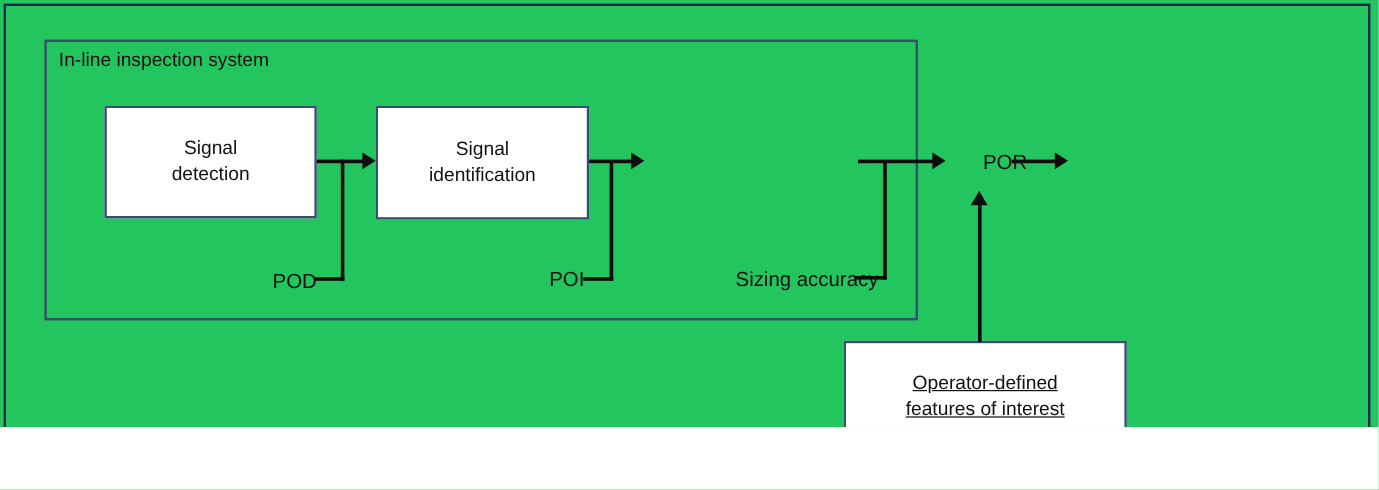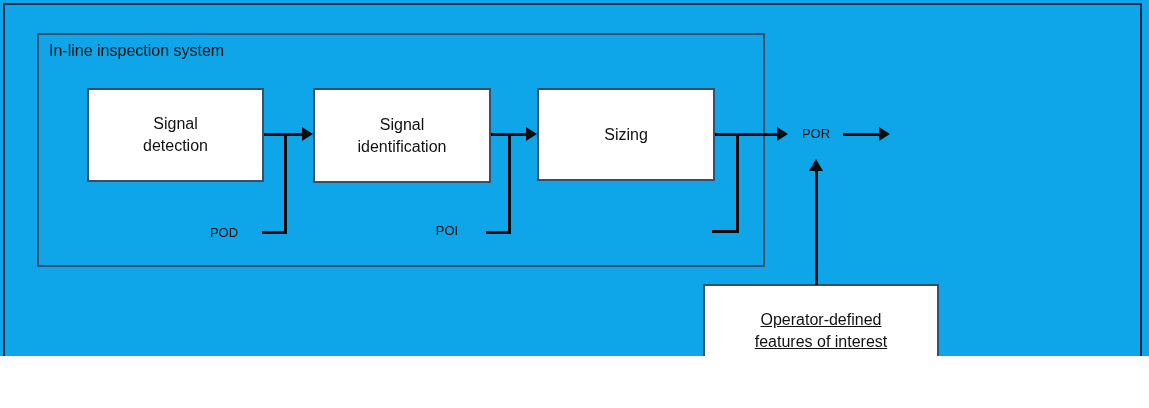--- a/index.html
+++ b/index.html
@@ -7,21 +7,21 @@
     padding: 0;
     background: #ffffff;
     font-family: "Liberation Sans", "DejaVu Sans", sans-serif;
   }
   * { box-sizing: border-box; }
 
   .canvas {
     position: relative;
     width: 1149px;
     height: 356px;
-    background: #0ea5e9;
+    background: #22c55e;
     overflow: hidden;
     color: #111111;
   }
 
   
   .outer-frame {
     position: absolute;
     left: 3px; top: 3px;
     width: 1139px; height: 399px;
     border: 2px solid #17294a;
@@ -106,23 +106,23 @@
   
   .d2-v { left: 508px; top: 134px; width: 3px; height: 100px; }
   .d2-h { left: 486px; top: 231px; width: 25px; height: 3px; }
   
   .d3-v { left: 736px; top: 134px; width: 3px; height: 99px; }
   .d3-h { left: 712px; top: 230px; width: 27px; height: 3px; }
 
   
   .metric-label {
     position: absolute;
-    font-size: 13px;
+    font-size: 17px;
     line-height: 1.2;
-    text-align: center;
+    text-align: right;
     white-space: nowrap;
     color: #111111;
   }
   .lbl-pod   { left: 184px; top: 225px; width: 80px;  }
   .lbl-poi   { left: 407px; top: 223px; width: 80px;  }
   .lbl-sacc  { left: 532px; top: 223px; width: 200px; }
   .lbl-por   { left: 776px; top: 126px; width: 80px;  }
 </style>
 </head>
 <body>
@@ -134,21 +134,20 @@
   <div class="group-box">
     <div class="group-label">In-line inspection system</div>
   </div>
 
   <div class="node node--signal-detection">Signal
 detection</div>
 
   <div class="node node--signal-identification">Signal
 identification</div>
 
-  <div class="node node--sizing">Sizing</div>
 
 
   <div class="node node--operator">Operator-defined
 features of interest</div>
 
   <div class="hline a1-line"></div>
   <div class="arrowhead-right a1-head"></div>
 
   <div class="hline a2-line"></div>
   <div class="arrowhead-right a2-head"></div>
@@ -168,16 +167,17 @@
   <div class="vline d2-v"></div>
   <div class="hline d2-h"></div>
 
   <div class="vline d3-v"></div>
   <div class="hline d3-h"></div>
 
   <div class="metric-label lbl-pod">POD</div>
 
   <div class="metric-label lbl-poi">POI</div>
 
+  <div class="metric-label lbl-sacc">Sizing accuracy</div>
 
   <div class="metric-label lbl-por">POR</div>
 
 </div>
 
 </body></html>

